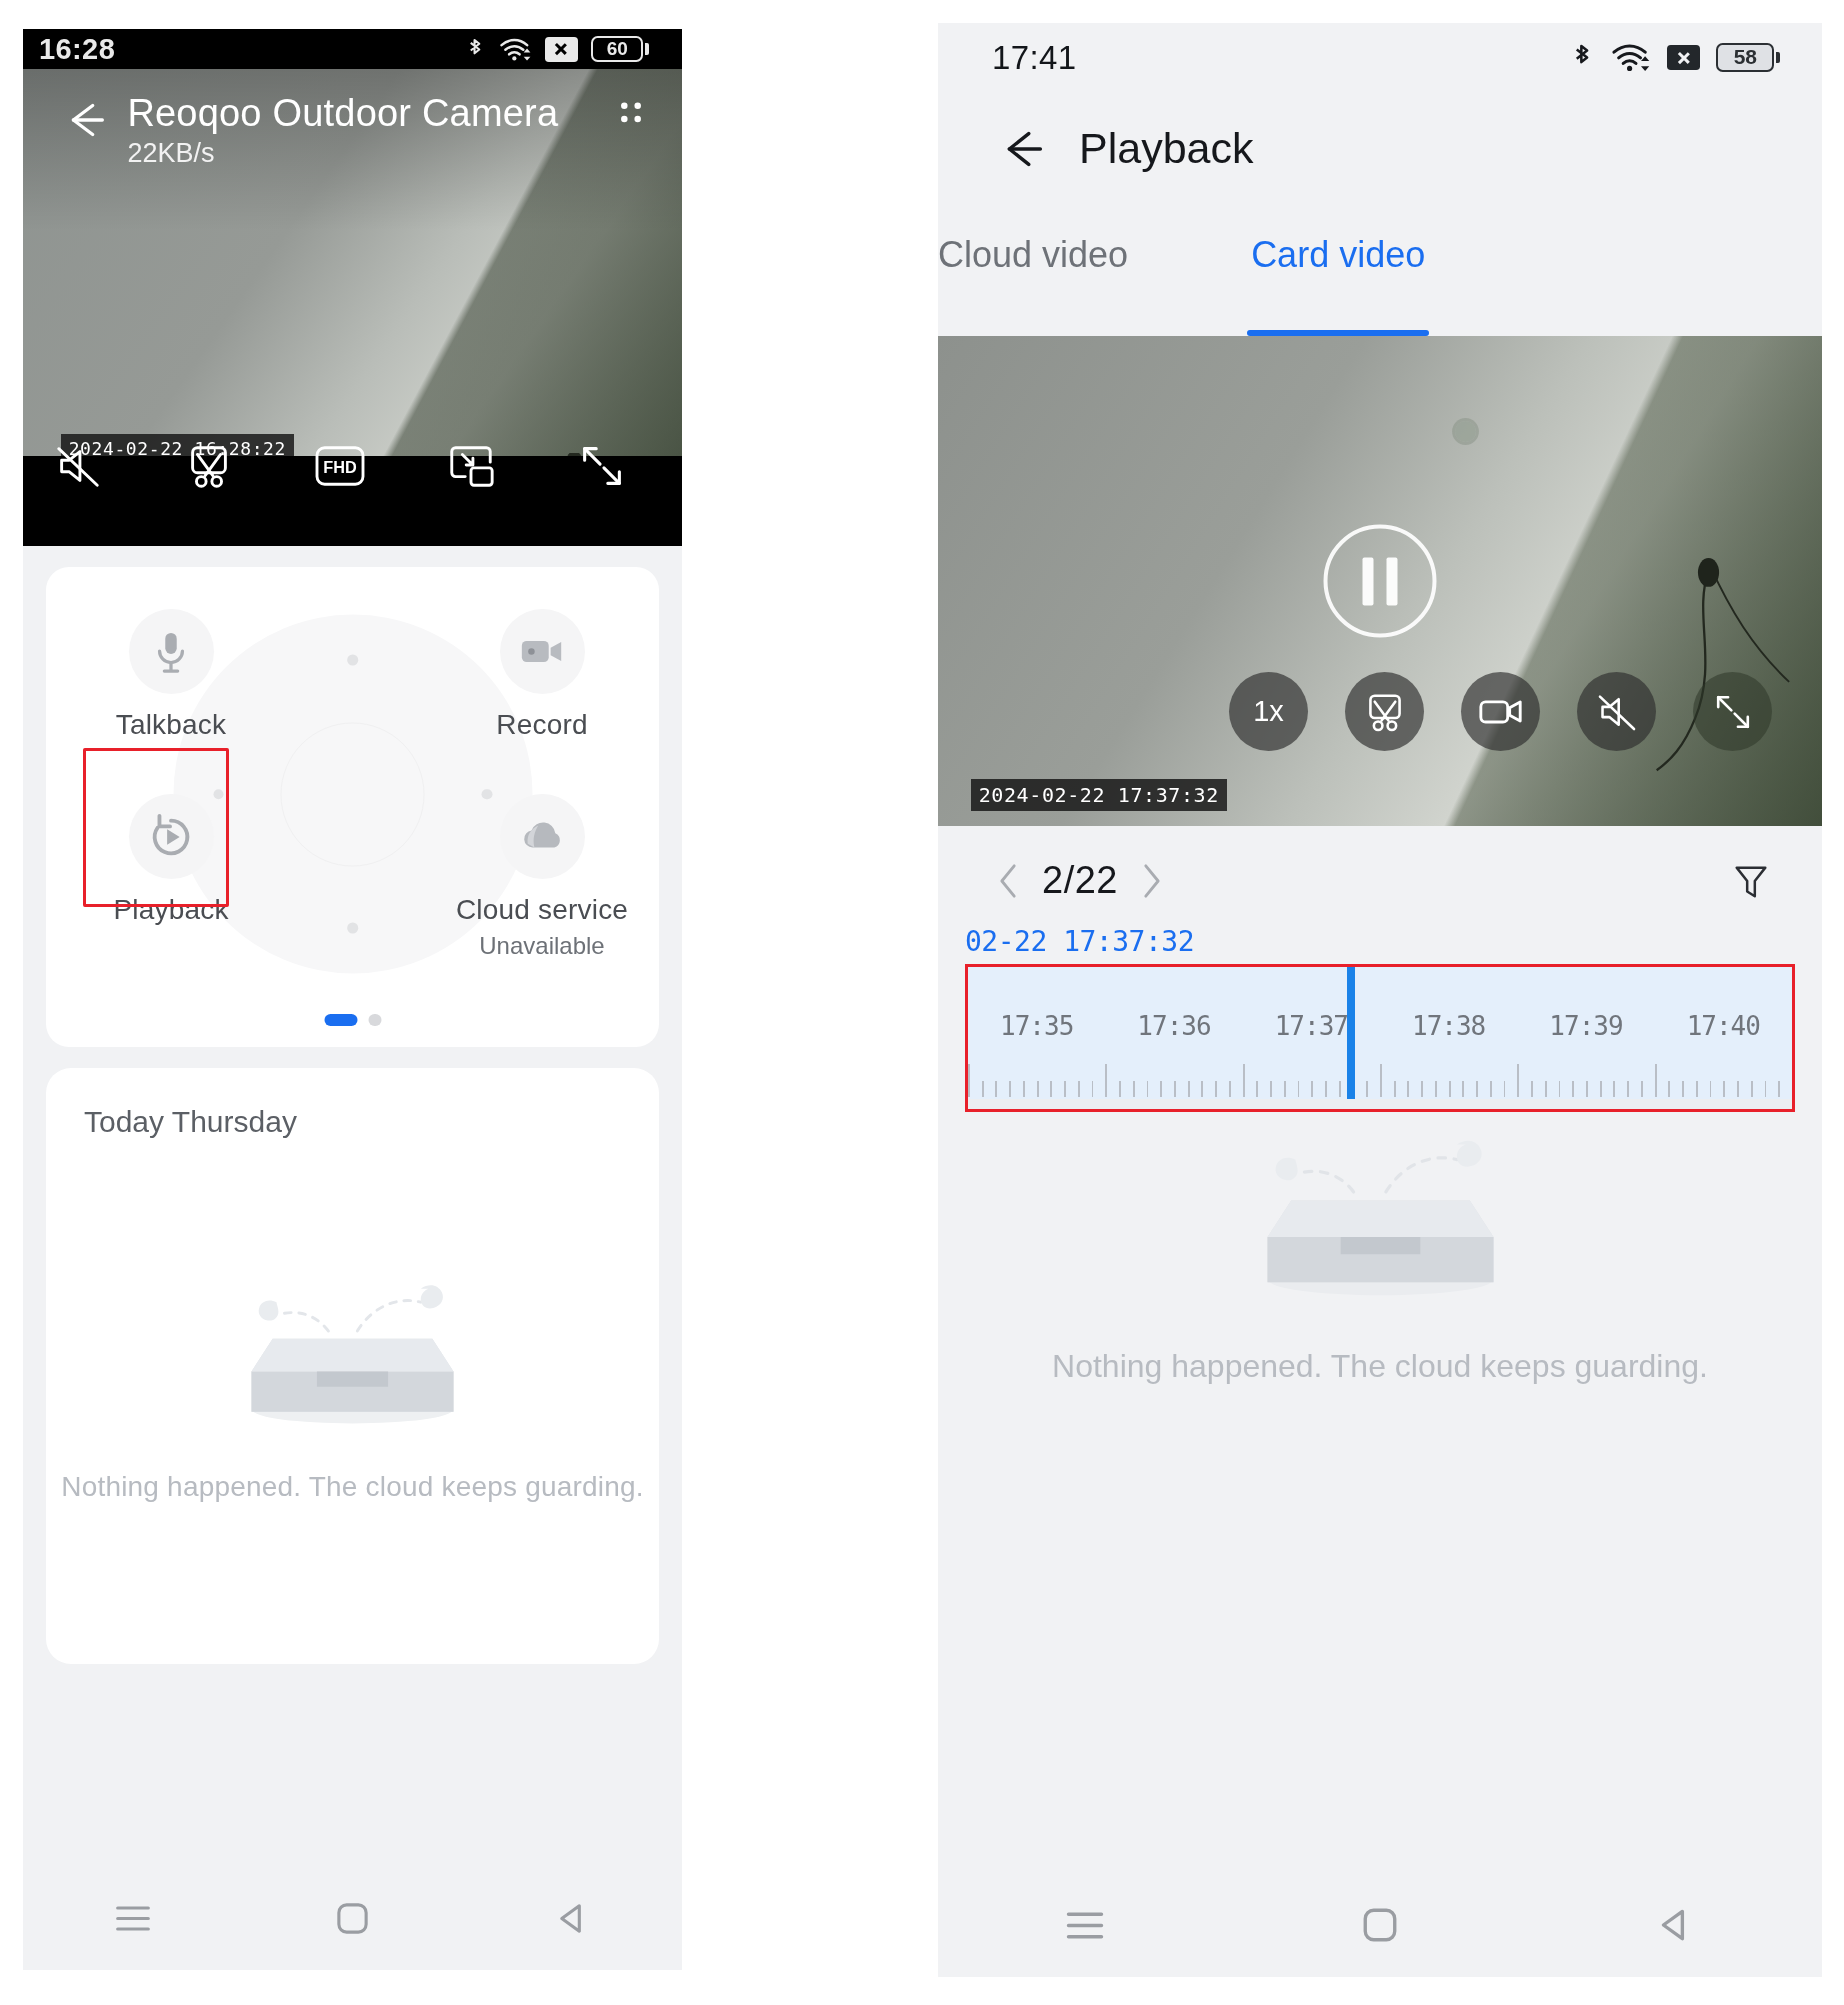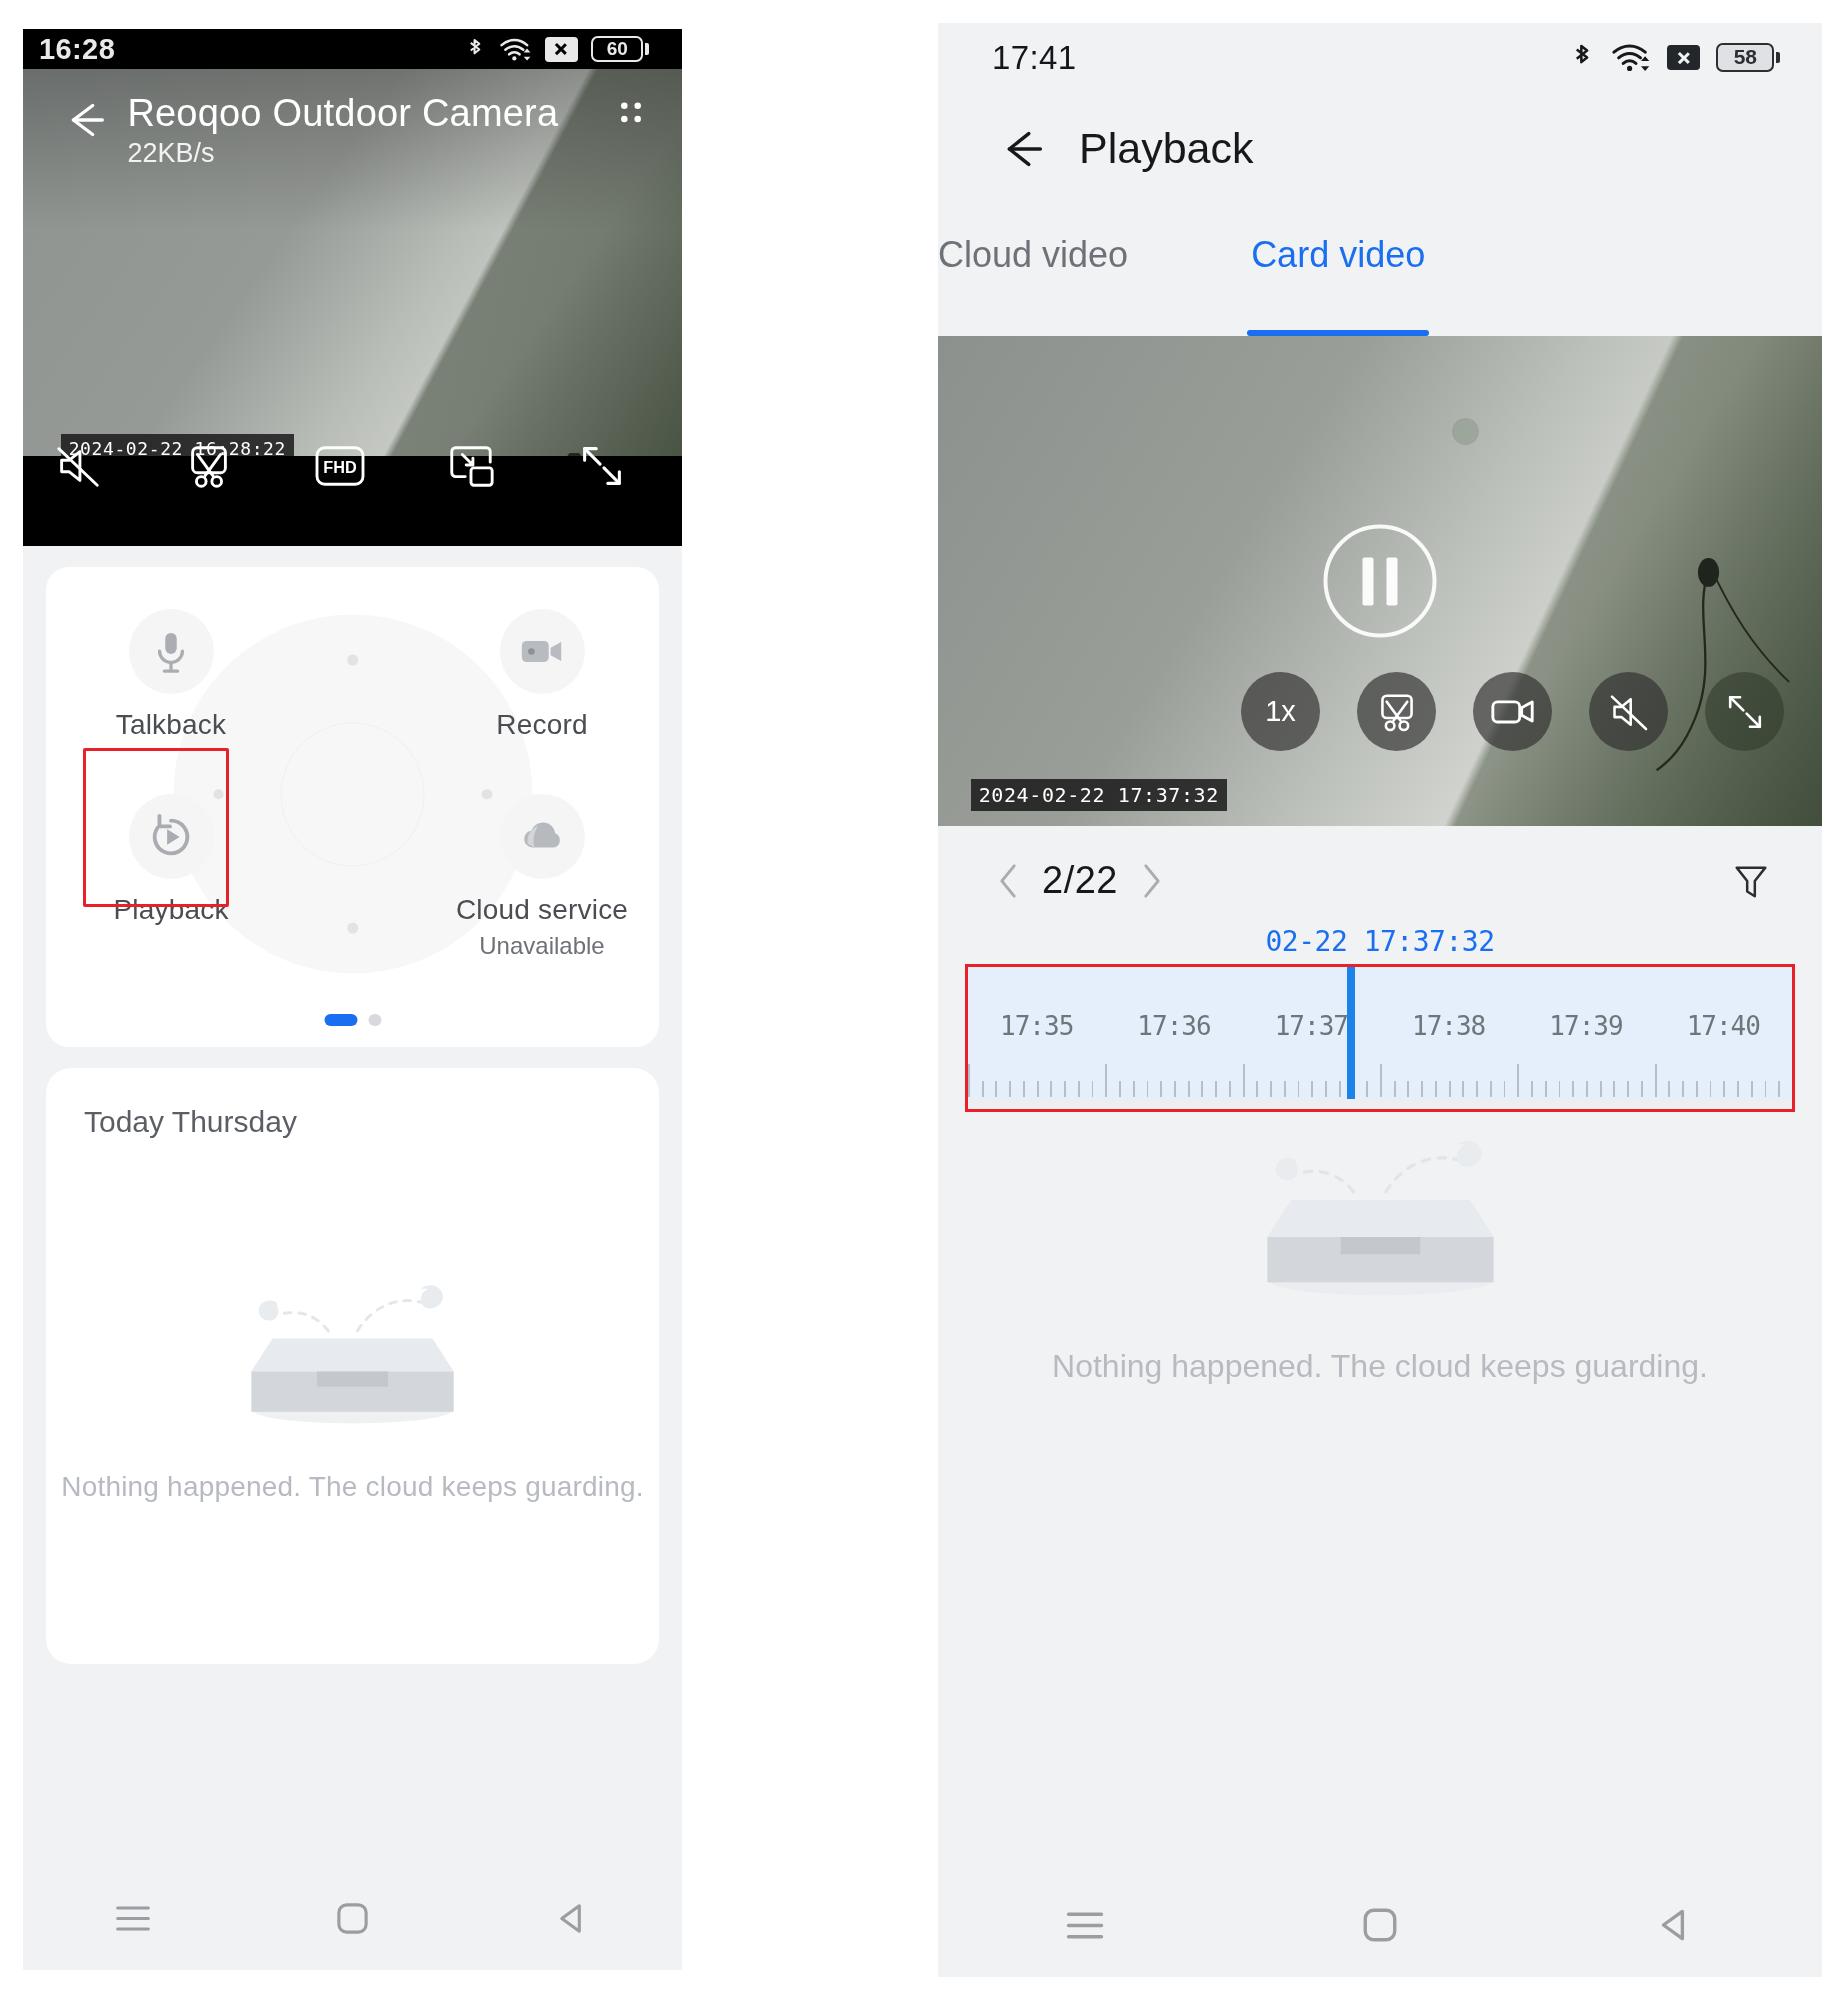--- a/index.html
+++ b/index.html
@@ -118,34 +118,34 @@
   .tab.active::after { content:""; position:absolute; left:-3.8px; right:-3.8px; bottom:0; height:5.8px; background:#1a6ef0; border-radius:2.9px; }
 
   .pb-video { position:relative; width:100%; height:490px; overflow:hidden;
     background:
       linear-gradient(115deg, rgba(255,255,255,0) 66%, rgba(72,84,64,.5) 67%, rgba(48,60,42,.76) 100%),
       linear-gradient(122deg, #8d918d 0%, #9a9e99 36%, #bcc0ba 55%, #d2d5cf 69%, #7b8873 100%); }
   .pause-btn { position:absolute; left:50%; top:50%; transform:translate(-50%,-50%); width:113px; height:113px;
     border:4.8px solid rgba(255,255,255,.92); border-radius:50%; display:flex; align-items:center;
     justify-content:center; gap:13.4px; cursor:pointer; }
   .pause-bar { width:10.6px; height:48px; background:rgba(255,255,255,.95); border-radius:1.9px; }
-  .pb-ctrls { position:absolute; right:38px; bottom:75px; display:flex; align-items:center; gap:37px; }
+  .pb-ctrls { position:absolute; right:50px; bottom:75px; display:flex; align-items:center; gap:37px; }
   .pbtn { width:79px; height:79px; border-radius:50%; background:rgba(45,45,45,.66);
           display:flex; align-items:center; justify-content:center; color:#fff; cursor:pointer;
           font-size:29px; font-weight:500; }
 
   .pager-row { display:flex; align-items:center; justify-content:space-between;
                padding:33px 50px 23px 58px; }
   .pager { display:flex; align-items:center; gap:21px; }
   .pg-num { font-size:38px; color:#16181c; letter-spacing:0.5px; }
   .chev { width:25px; height:38px; cursor:pointer; }
   .filter-ic { width:42px; height:42px; cursor:pointer; }
 
   .tl-wrap { position:relative; margin:0 27px; }
-  .tl-time { text-align:center; color:#1a6ef0; font-size:28px; font-family:"DejaVu Sans Mono", monospace;
+  .tl-time { color:#1a6ef0; font-size:28px; font-family:"DejaVu Sans Mono", monospace;
              letter-spacing:-0.5px; margin-bottom:5.8px; }
   .timeline { position:relative; height:148px; background:#e4effb; border:3.8px solid #e8202a; overflow:hidden; }
   .tl-labels { position:absolute; left:0; right:0; top:44px; display:flex; }
   .tl-lab { flex:1 1 0; text-align:center; font-size:26px; color:#70757c;
             font-family:"DejaVu Sans Mono", monospace; letter-spacing:-1px; }
   .tl-ticks { position:absolute; left:0; right:0; bottom:11.5px; height:37px; }
   .tick { position:absolute; bottom:0; width:1.9px; background:#b9bec6; }
   .playhead { position:absolute; top:0; bottom:7.7px; width:7.7px; background:#1a82e8; }
   .tl-foot { position:absolute; left:0; right:0; bottom:0; height:9.6px; background:#eceef1; }
 

